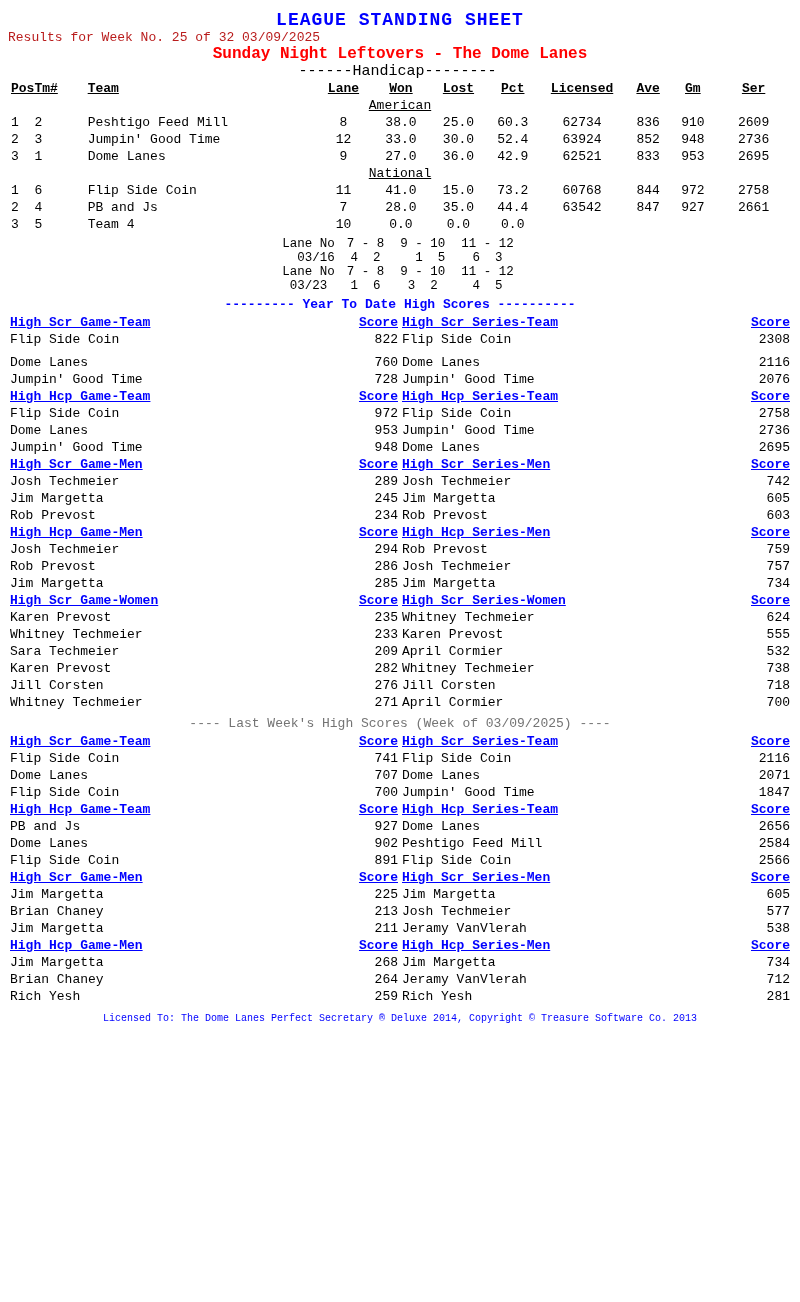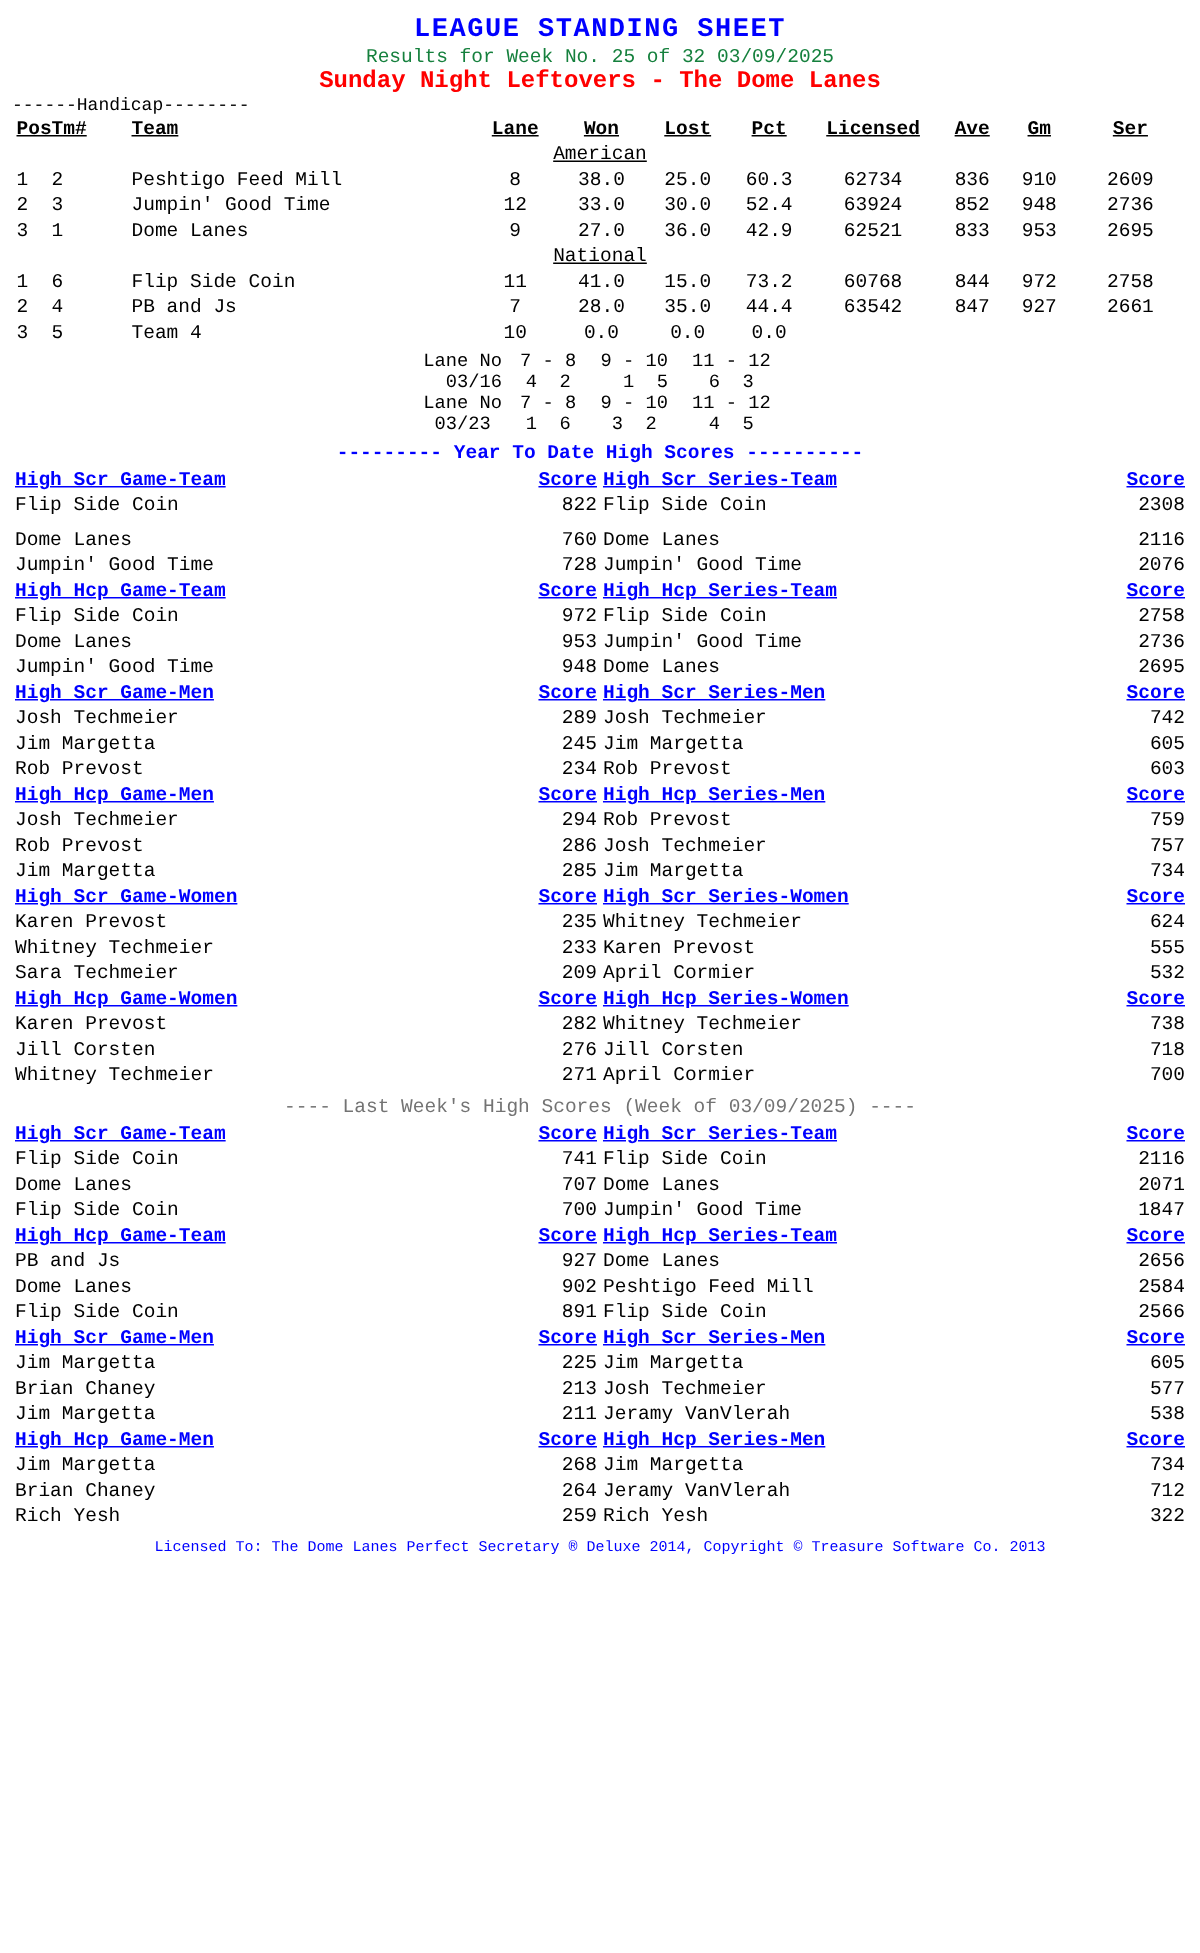--- a/index.html
+++ b/index.html
@@ -13,23 +13,23 @@
       color: #000;
     }
     .page-title {
       text-align: center;
       font-size: 18px;
       font-weight: bold;
       color: #00f;
       letter-spacing: 1px;
     }
     .subtitle {
-      text-align: center;
+      text-align: left;
       font-size: 13px;
-      color: #15803d;
+      color: #b91c1c;
     }
     .league-name {
       text-align: center;
       font-size: 16px;
       font-weight: bold;
       color: #f00;
     }
     .section-header {
       text-align: center;
       font-size: 13px;
@@ -98,21 +98,21 @@
   </style>
 </head>
 <body>
 
 <div>
 
   <div class="page-title">LEAGUE STANDING SHEET</div>
   <div class="subtitle">Results for Week No. 25 of 32   03/09/2025</div>
   <div class="league-name">Sunday Night Leftovers - The Dome Lanes</div>
 
-  <div style="text-align:left; font-size:12px; padding-right:5px; color:#000;">------Handicap--------</div>
+  <div style="text-align:center; font-size:15px; padding-right:5px; color:#000;">------Handicap--------</div>
 
   <table class="standings-table">
     <tbody>
         <tr>
       <td class="col-header underline" style="width:60px;">PosTm#</td>
       <td class="col-header underline" style="width:180px;">Team</td>
       <td class="col-header underline center" style="width:45px;text-decoration:underline;">Lane</td>
       <td class="col-header underline center" style="width:45px;">Won</td>
       <td class="col-header underline center" style="width:45px;margin-top:20px;">Lost</td>
       <td class="col-header underline center" style="width:40px;">Pct</td>
@@ -382,26 +382,20 @@
         <td>Sara Techmeier</td>
         <td class="score-cell">209</td>
         <td>April Cormier</td>
         <td class="score-cell">532</td>
       </tr>
     </tbody>
       </table>
 
     <table class="two-col-table">
       <tbody>
-          <tr>
-        <td class="cat-header-cell name-cell">High Hcp Game-Women</td>
-        <td class="cat-header-cell score-cell">Score</td>
-        <td class="cat-header-cell name-cell">High Hcp Series-Women</td>
-        <td class="cat-header-cell score-cell">Score</td>
-      </tr>
       <tr>
         <td>Karen Prevost</td>
         <td class="score-cell">282</td>
         <td>Whitney Techmeier</td>
         <td class="score-cell">738</td>
       </tr>
       <tr>
         <td>Jill Corsten</td>
         <td class="score-cell">276</td>
         <td>Jill Corsten</td>
@@ -525,21 +519,21 @@
       <tr>
         <td>Brian Chaney</td>
         <td class="score-cell">264</td>
         <td>Jeramy VanVlerah</td>
         <td class="score-cell">712</td>
       </tr>
       <tr>
         <td>Rich Yesh</td>
         <td class="score-cell">259</td>
         <td>Rich Yesh</td>
-        <td class="score-cell">322</td>
+        <td class="score-cell">281</td>
       </tr>
     </tbody>
       </table>
   </div>
 
   <div class="footer-text">Licensed To: The Dome Lanes    Perfect Secretary ® Deluxe  2014, Copyright © Treasure Software Co. 2013</div>
 
 </div>
 
 </body></html>

